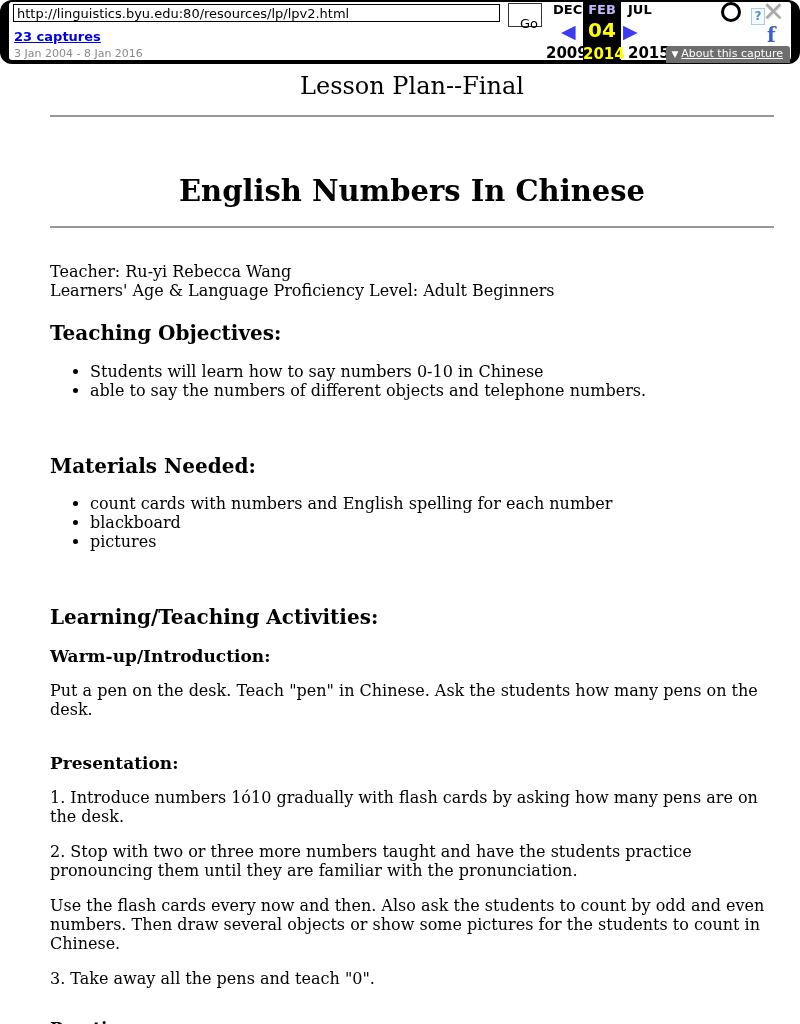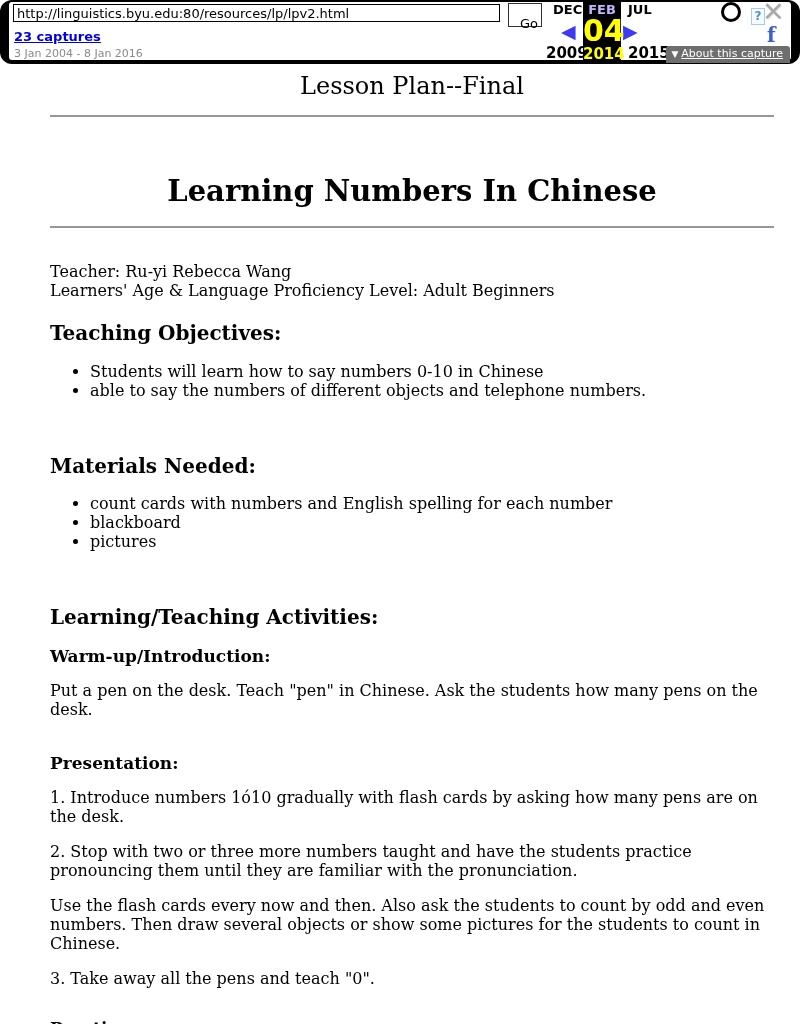--- a/index.html
+++ b/index.html
@@ -64,21 +64,21 @@
   .wb-strip {
     left: 583px; top: 0; width: 38px; height: 64px;
     background: #000;
     text-align: center;
     z-index: 2;
   }
   .wb-month { font-size: 13px; font-weight: bold; color: #000; top: 2px; }
   .wb-month.cur { position: static; display: block; color: #c4b5fd; margin-top: 2px; }
   .wb-day {
     display: block;
-    font-size: 30px; font-weight: bold;
+    font-size: 20px; font-weight: bold;
     color: #ffff00; line-height: 27px;
     margin-top: 0;
   }
   .wb-year { font-size: 15px; font-weight: bold; color: #000; top: 44px; }
   .wb-year.cur { position: static; display: block; color: #ffff00; margin-top: 1px; font-size: 15px; }
   .wb-arrow {
     font-size: 19px;
     color: #3b3bf3;
     top: 20px;
     cursor: pointer;
@@ -206,21 +206,21 @@
   <div class="abs wb-about">
     <span class="tri">▼</span><span class="lbl">About this capture</span>
   </div>
 </div>
 
 <div class="doc">
 
   <h2 class="doc-title">Lesson Plan--Final</h2>
   <hr class="rule">
 
-  <h1 class="doc-main">Learning Numbers In Chinese</h1>
+  <h1 class="doc-main">English Numbers In Chinese</h1>
   <hr class="rule rule2">
 
   <p class="meta">
     <span>Teacher: Ru-yi Rebecca Wang</span><br>
     <span>Learners' Age &amp; Language Proficiency Level: Adult Beginners</span>
   </p>
 
   <h3 class="sec">Teaching Objectives:</h3>
   <ul class="blt">
     <li>Students will learn how to say numbers 0-10 in Chinese</li>

